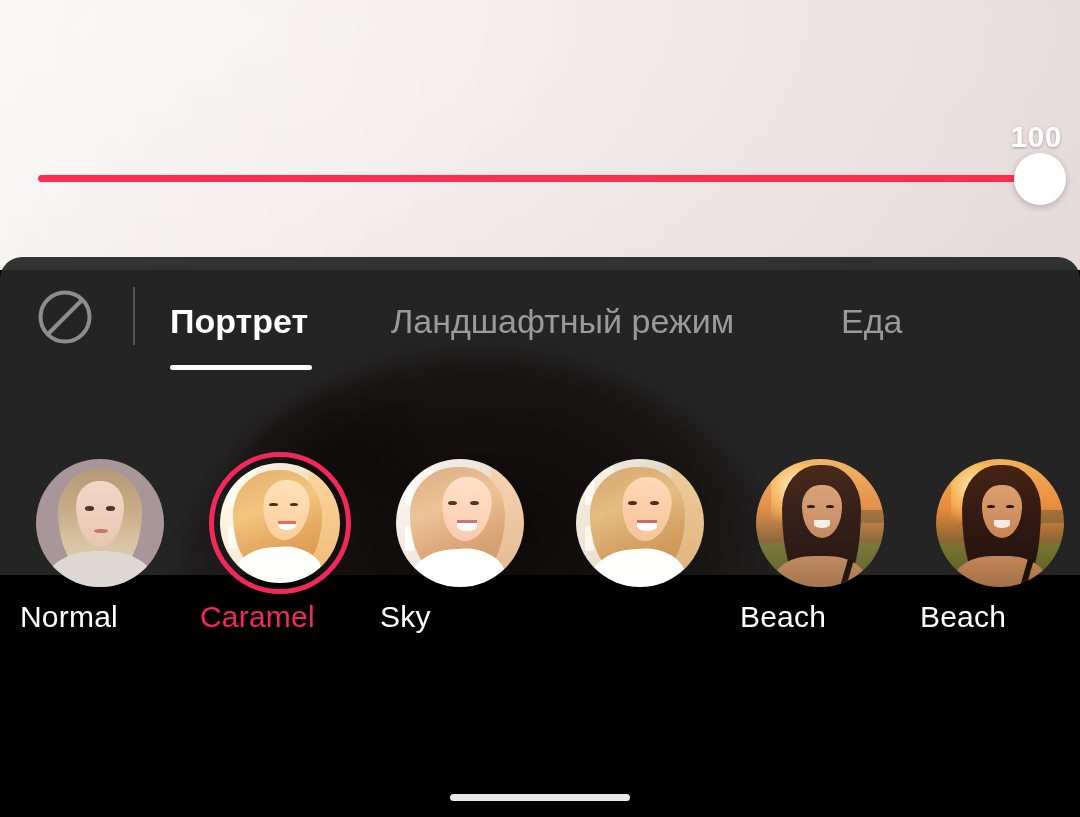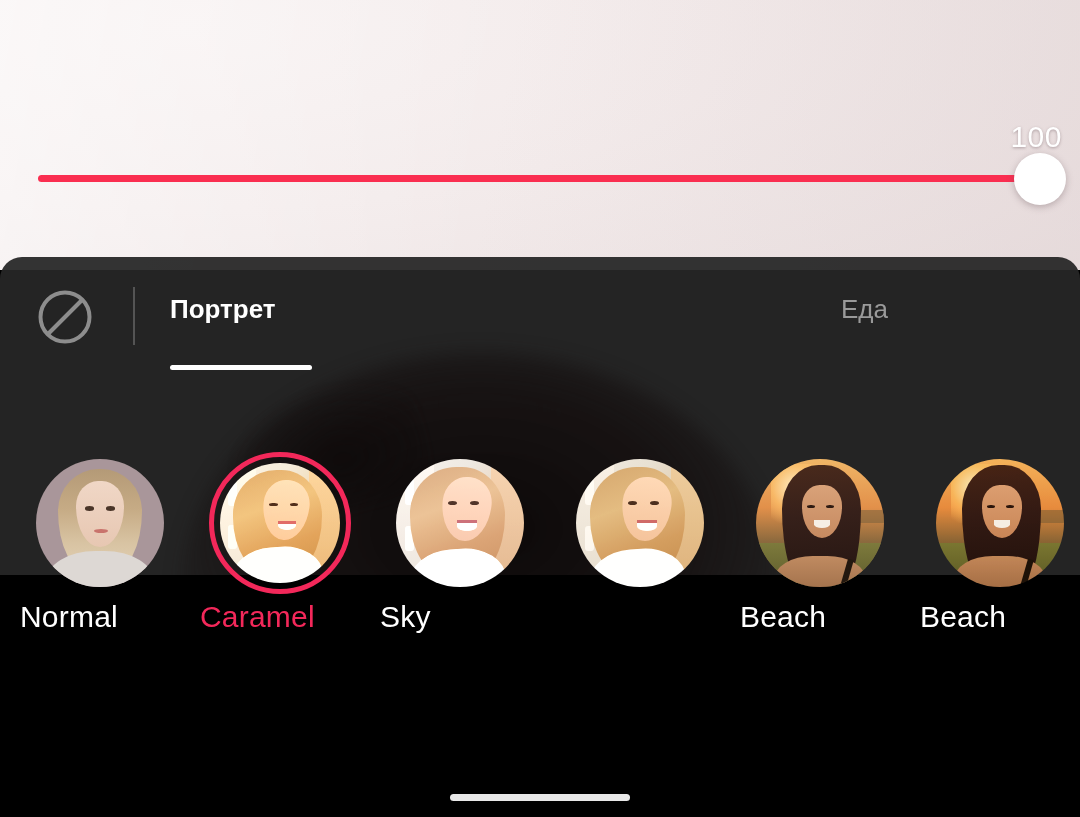--- a/index.html
+++ b/index.html
@@ -44,21 +44,21 @@
     left: 0; top: 120px;
     width: 1080px;
     height: 120px;
     z-index: 4;
   }
   .slider-value {
     position: absolute;
     right: 18px;
     top: 0px;
     font-size: 30px;
-    font-weight: 400;
+    font-weight: 700;
     color: #ffffff;
     letter-spacing: 0.5px;
     text-shadow: 0 1px 3px rgba(120,100,105,0.55);
   }
   .slider-track-bg {
     position: absolute;
     left: 38px;
     top: 55px;
     width: 1004px;
     height: 7px;
@@ -142,23 +142,23 @@
   .tab-divider {
     position: absolute;
     left: 133px;
     top: 0px;
     width: 2px;
     height: 58px;
     background: rgba(255,255,255,0.22);
   }
   .tab {
     position: absolute;
-    top: 0px;
+    top: 12px;
     height: 56px;
-    font-size: 26px;
+    font-size: 34px;
     line-height: 44px;
     color: #9a9a9a;
     white-space: nowrap;
     cursor: pointer;
   }
   .tab.active {
     color: #ffffff;
     font-weight: 700;
   }
   .tab-underline {
@@ -403,20 +403,23 @@
         <svg width="56" height="56" viewBox="0 0 56 56" aria-hidden="true">
           <circle cx="28" cy="28" r="24.5" fill="none" stroke="#8d8d8d" stroke-width="4"></circle>
           <line x1="11.5" y1="44.5" x2="44.5" y2="11.5" stroke="#8d8d8d" stroke-width="4"></line>
         </svg>
       </div>
 
       <div class="tab-divider"></div>
 
       <div class="tab active" style="left:170px">
         <span>Портрет</span>
+      </div>
+      <div class="tab" style="left:391px">
+        <span>Ландшафтный режим</span>
       </div>
       <div class="tab" style="left:841px">
         <span>Еда</span>
       </div>
 
       <div class="tab-underline" style="left:170px; width:142px"></div>
     </div>
   </div>
 
   <div class="black-sheet"></div>

